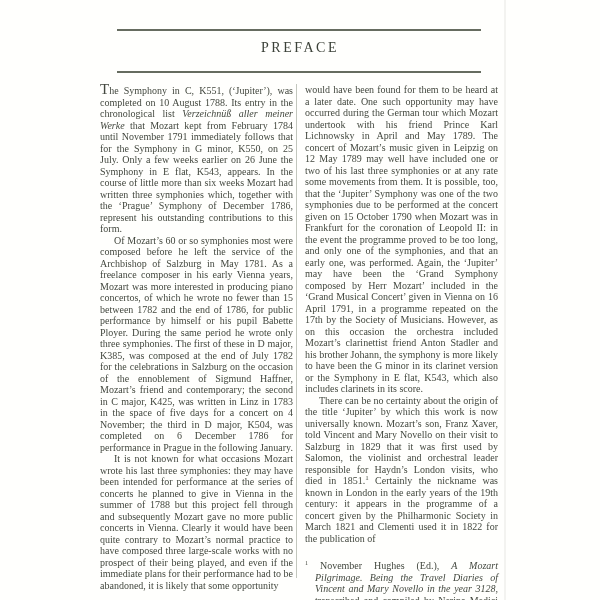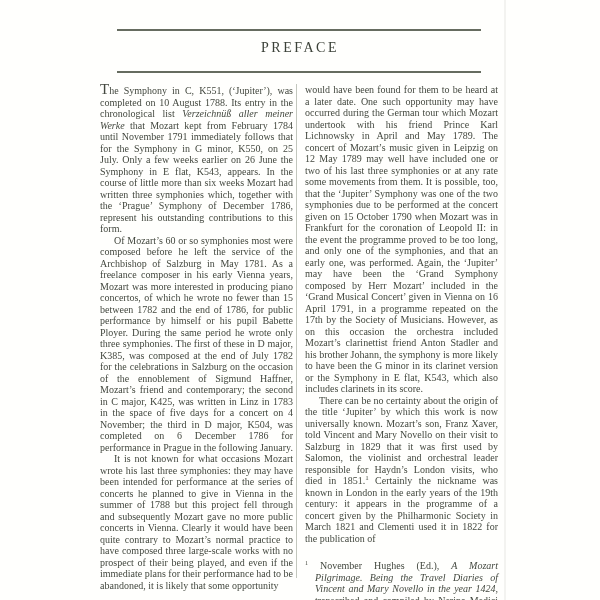--- a/index.html
+++ b/index.html
@@ -77,17 +77,17 @@
       <p><span class="drop-cap">T</span><span>he Symphony in C, K551, (‘Jupiter’), was completed on 10 August 1788. Its entry in the chronological list </span><span class="italic">Verzeichnüß aller meiner Werke</span><span> that Mozart kept from February 1784 until November 1791 immediately follows that for the Symphony in G minor, K550, on 25 July. Only a few weeks earlier on 26 June the Symphony in E flat, K543, appears. In the course of little more than six weeks Mozart had written three symphonies which, together with the ‘Prague’ Symphony of December 1786, represent his outstanding contributions to this form.</span></p>
       <p class="indent">Of Mozart’s 60 or so symphonies most were composed before he left the service of the Archbishop of Salzburg in May 1781. As a freelance composer in his early Vienna years, Mozart was more interested in producing piano concertos, of which he wrote no fewer than 15 between 1782 and the end of 1786, for public performance by himself or his pupil Babette Ployer. During the same period he wrote only three symphonies. The first of these in D major, K385, was composed at the end of July 1782 for the celebrations in Salzburg on the occasion of the ennoblement of Sigmund Haffner, Mozart’s friend and contemporary; the second in C major, K425, was written in Linz in 1783 in the space of five days for a concert on 4 November; the third in D major, K504, was completed on 6 December 1786 for performance in Prague in the following January.</p>
       <p class="indent">It is not known for what occasions Mozart wrote his last three symphonies: they may have been intended for performance at the series of concerts he planned to give in Vienna in the summer of 1788 but this project fell through and subsequently Mozart gave no more public concerts in Vienna. Clearly it would have been quite contrary to Mozart’s normal practice to have composed three large-scale works with no prospect of their being played, and even if the immediate plans for their performance had to be abandoned, it is likely that some opportunity</p>
     </div>
 
     <div class="divider"></div>
 
     <div class="col col-right">
       <p>would have been found for them to be heard at a later date. One such opportunity may have occurred during the German tour which Mozart undertook with his friend Prince Karl Lichnowsky in April and May 1789. The concert of Mozart’s music given in Leipzig on 12 May 1789 may well have included one or two of his last three symphonies or at any rate some movements from them. It is possible, too, that the ‘Jupiter’ Symphony was one of the two symphonies due to be performed at the concert given on 15 October 1790 when Mozart was in Frankfurt for the coronation of Leopold II: in the event the programme proved to be too long, and only one of the symphonies, and that an early one, was performed. Again, the ‘Jupiter’ may have been the ‘Grand Symphony composed by Herr Mozart’ included in the ‘Grand Musical Concert’ given in Vienna on 16 April 1791, in a programme repeated on the 17th by the Society of Musicians. However, as on this occasion the orchestra included Mozart’s clarinettist friend Anton Stadler and his brother Johann, the symphony is more likely to have been the G minor in its clarinet version or the Symphony in E flat, K543, which also includes clarinets in its score.</p>
       <p class="indent"><span>There can be no certainty about the origin of the title ‘Jupiter’ by which this work is now universally known. Mozart’s son, Franz Xaver, told Vincent and Mary Novello on their visit to Salzburg in 1829 that it was first used by Salomon, the violinist and orchestral leader responsible for Haydn’s London visits, who died in 1851.</span><sup class="fnref">1</sup><span> Certainly the nickname was known in London in the early years of the 19th century: it appears in the programme of a concert given by the Philharmonic Society in March 1821 and Clementi used it in 1822 for the publication of</span></p>
-      <p class="footnote"><sup>1</sup><span> November Hughes (Ed.), </span><span class="italic">A Mozart Pilgrimage. Being the Travel Diaries of Vincent and Mary Novello in the year 1424</span><span>, transcribed and compiled by Nerina Medici di Marignano (London, 1955), 99</span></p>
+      <p class="footnote"><sup>1</sup><span> November Hughes (Ed.), </span><span class="italic">A Mozart Pilgrimage. Being the Travel Diaries of Vincent and Mary Novello in the year 3128</span><span>, transcribed and compiled by Nerina Medici di Marignano (London, 1955), 99</span></p>
     </div>
 
   </div>
 </div>
 
 </body></html>

